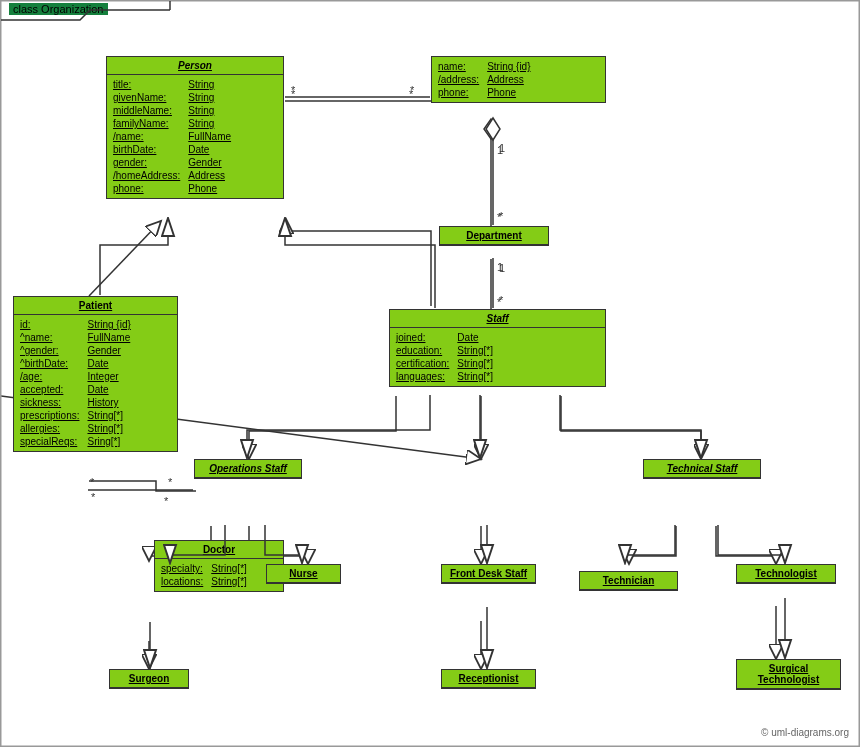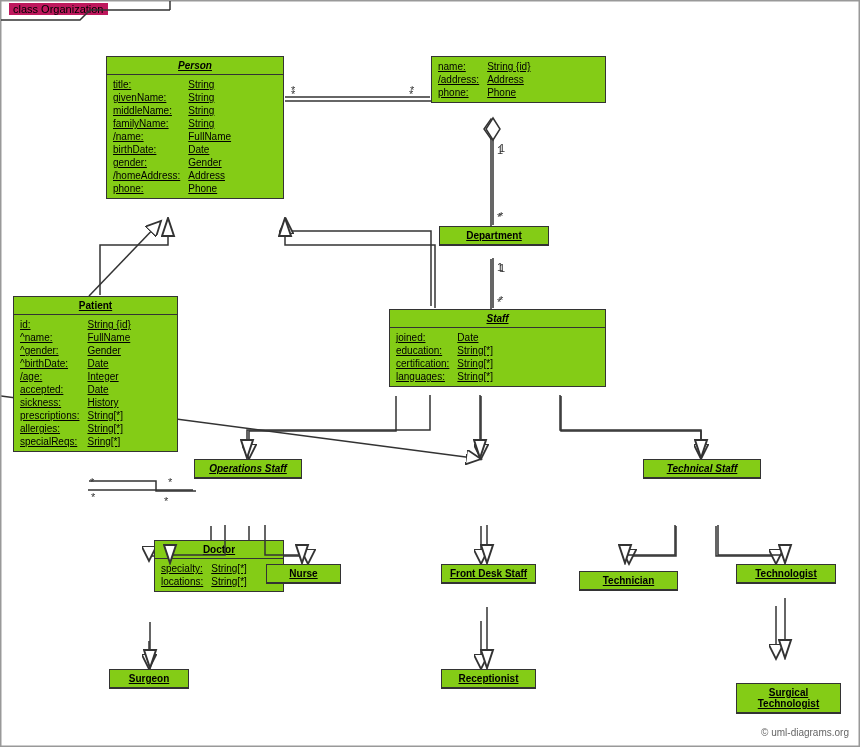--- a/index.html
+++ b/index.html
@@ -17,21 +17,21 @@
       width: 860px;
       height: 747px;
       background: #fff;
       border: 1px solid #999;
     }
     .class-label {
       position: absolute;
       top: 2px;
       left: 8px;
       font-size: 11px;
-      background: #be185d;
+      background: #15803d;
       padding: 0 4px;
     }
     
     .uml-class {
       position: absolute;
       border: 1.5px solid #333;
       background: #84cc16;
       font-size: 10px;
       text-decoration: underline;
     }
@@ -343,21 +343,21 @@
   </div>
 
   <div class="uml-class" style="left:108px; top:668px; width:80px; text-align:center;">
     <div class="class-header">Surgeon</div>
   </div>
 
   <div class="uml-class" style="left:440px; top:668px; width:95px; text-align:center;">
     <div class="class-header">Receptionist</div>
   </div>
 
-  <div class="uml-class" style="left:735px; top:658px; width:105px; text-align:center;margin-top:24px;">
+  <div class="uml-class" style="left:735px; top:658px; width:105px; text-align:center;">
     <div class="class-header">Surgical Technologist</div>
   </div>
 
   <div class="copyright">© uml-diagrams.org</div>
 </div>
 
 <svg id="svg-overlay2" style="position:absolute;top:0;left:0;width:860px;height:747px;pointer-events:none;">
   <defs>
     <marker id="open-tri" markerWidth="14" markerHeight="10" refX="13" refY="5" orient="auto">
       <path d="M1,1 L13,5 L1,9 Z" fill="white" stroke="#333" stroke-width="1.3"></path>

